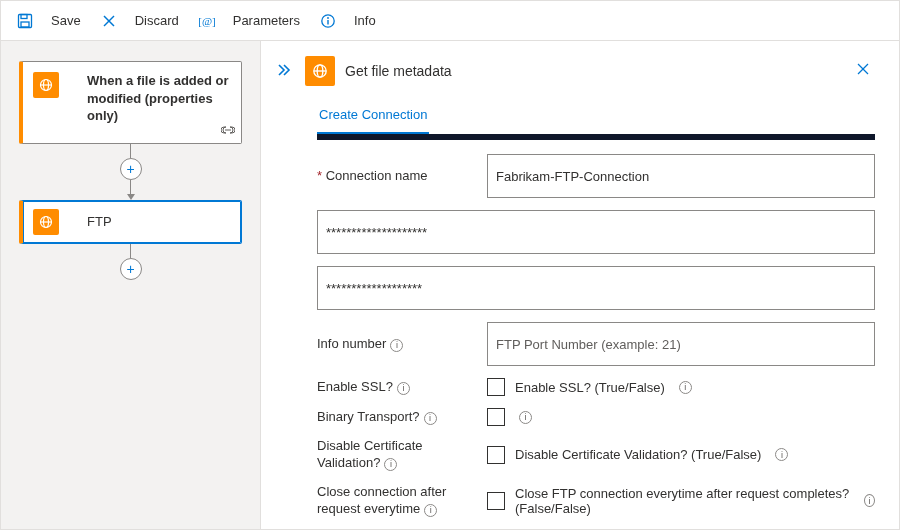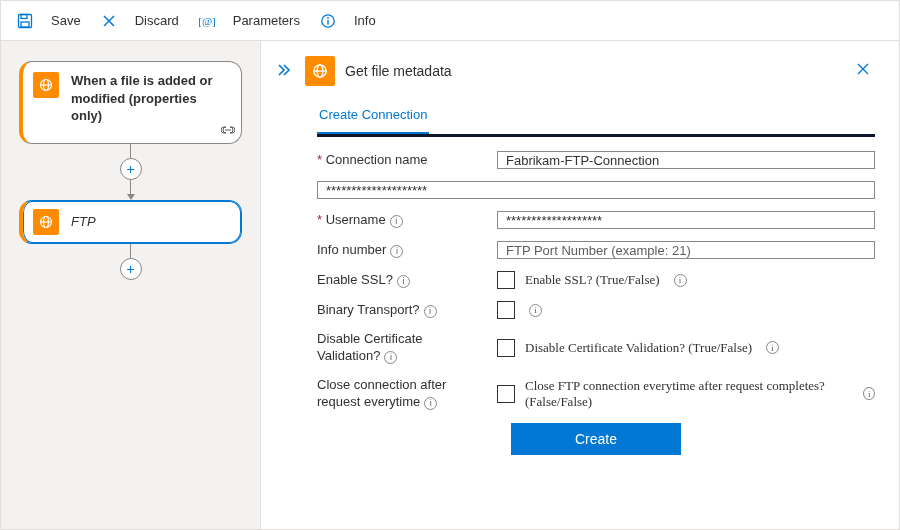--- a/index.html
+++ b/index.html
@@ -39,29 +39,29 @@
     width: 260px;
     background: #f3f2f1;
     border-right: 1px solid #e1dfdd;
     padding: 20px 18px 10px 18px;
     position: relative;
   }
   .node {
     background: #fff;
     border: 1px solid #8a8886;
     border-left: 4px solid #ff8c00;
-    border-radius: 13px;
+    border-radius: 2px;
     padding: 10px 10px 18px 10px;
     display: flex;
-    gap: 12px;
+    gap: 28px;
     position: relative;
     font-size: 13px;
     line-height: 1.35;
   }
-  .node.selected { border:1px solid #0078d4; border-left:4px solid #ff8c00; box-shadow:inset 0 0 0 1px #0078d4;font-style:italic; }
+  .node.selected { border:1px solid #0078d4; border-left:4px solid #ff8c00; box-shadow:inset 0 0 0 1px #0078d4; }
   .node-icon {
     width: 26px; height: 26px;
     background: #ff8c00;
     border-radius: 2px;
     display:flex;align-items:center;justify-content:center;
     flex-shrink:0;
   }
   .node-link-icon {
     position:absolute; right:6px; bottom:4px; color:#605e5c; font-size:11px;
   }
@@ -91,55 +91,55 @@
   .chevrons { color:#0078d4; font-size:14px; cursor:pointer; padding:4px;}
   .panel-title-icon {
     width:30px;height:30px;background:#ff8c00;border-radius:2px;
     display:flex;align-items:center;justify-content:center;
   }
   .panel-title { font-size:14px; }
   .close-x {
     margin-left:auto; color:#0078d4; cursor:pointer; padding:6px 4px; font-size:16px;
   }
   .tab-row {
-    margin-left:44px; border-bottom:3px solid #0f172a; display:flex;
+    margin-left:44px; border-bottom:6px solid #0f172a; display:flex;
   }
   .tab {
     padding: 8px 2px 10px 2px;
     font-size:13px;
     color:#0078d4;
     border-bottom:2px solid #0078d4;
     cursor:pointer;
   }
   .form { margin-left:44px; margin-top:14px; }
-  .row { display:flex; align-items:center; margin-bottom:12px; gap:10px; }
+  .row { display:flex; align-items:center; margin-bottom:12px; }
   .label {
     width: 170px;
     flex-shrink:0;
     font-size:13px;
     color:#323130;
     line-height:1.3;
   }
   .req::before { content:"* "; color:#a4262c; }
   .info-i {
     display:inline-flex;width:13px;height:13px;border:1px solid #8a8886;border-radius:50%;
     align-items:center;justify-content:center;font-size:9px;color:#605e5c;margin-left:4px;
     font-style:normal;
   }
   input.text {
     flex:1;
-    height:18px;
+    height:44px;
     border:1px solid #8a8886;
     padding:0 8px;
     font-size:13px;
     color:#323130;
     background:#fff;
   }
   input.text::placeholder { color:#605e5c; }
-  .check-wrap { display:flex; align-items:center; gap:10px;font-family:Liberation Serif, serif; }
+  .check-wrap { display:flex; align-items:center; gap:10px; }
   .checkbox {
     width:18px;height:18px;border:1px solid #323130;background:#fff;cursor:pointer;flex-shrink:0;
   }
   .check-label { font-size:13px; }
   .create-btn {
     display:block; margin: 6px auto 0 auto;
     background:#0078d4;color:#fff;border:none;
     padding:8px 40px;font-size:14px;cursor:pointer;
     min-width:170px;
   }
@@ -255,21 +255,20 @@
 
     <div class="form">
       <div class="row">
         <div class="label req">Connection name</div>
         <input class="text" value="Fabrikam-FTP-Connection" style="">
       </div>
       <div class="row">
         <input class="text" value="********************" style="">
       </div>
       <div class="row">
-        <div class="label req"><span>Username</span><span class="info-i">i</span></div>
         <input class="text" value="*******************" style="">
       </div>
       <div class="row">
         <div class="label"><span>Info number</span><span class="info-i">i</span></div>
         <input class="text" placeholder="FTP Port Number (example: 21)" style="">
       </div>
       <div class="row">
         <div class="label"><span>Enable SSL?</span><span class="info-i">i</span></div>
         <div class="check-wrap">
           <div class="checkbox"></div>

